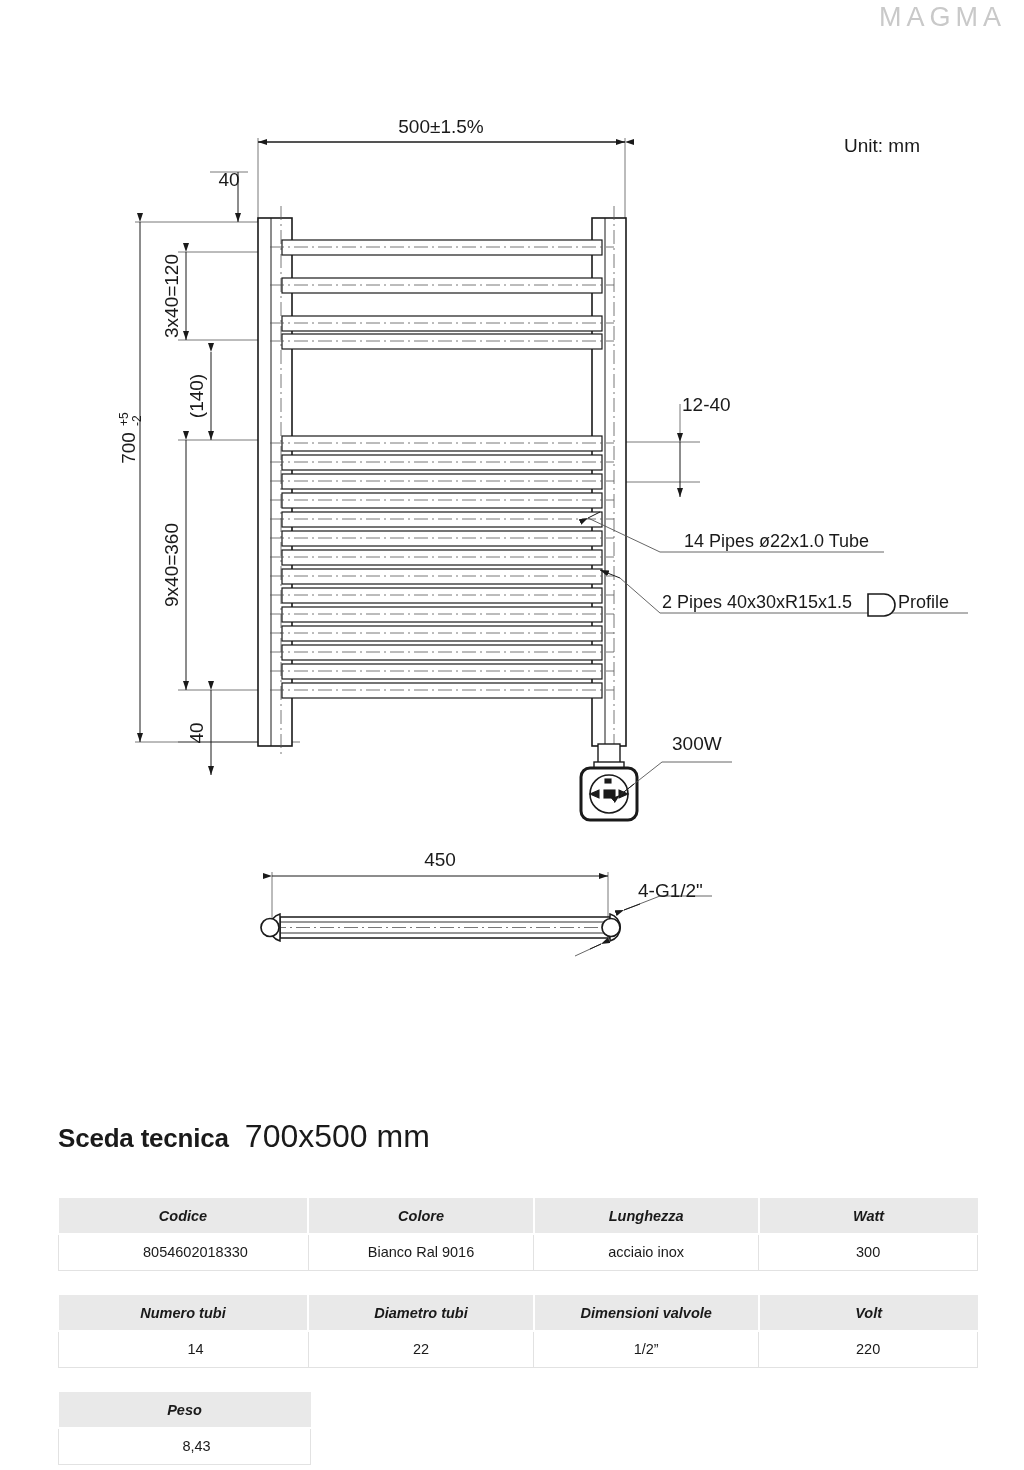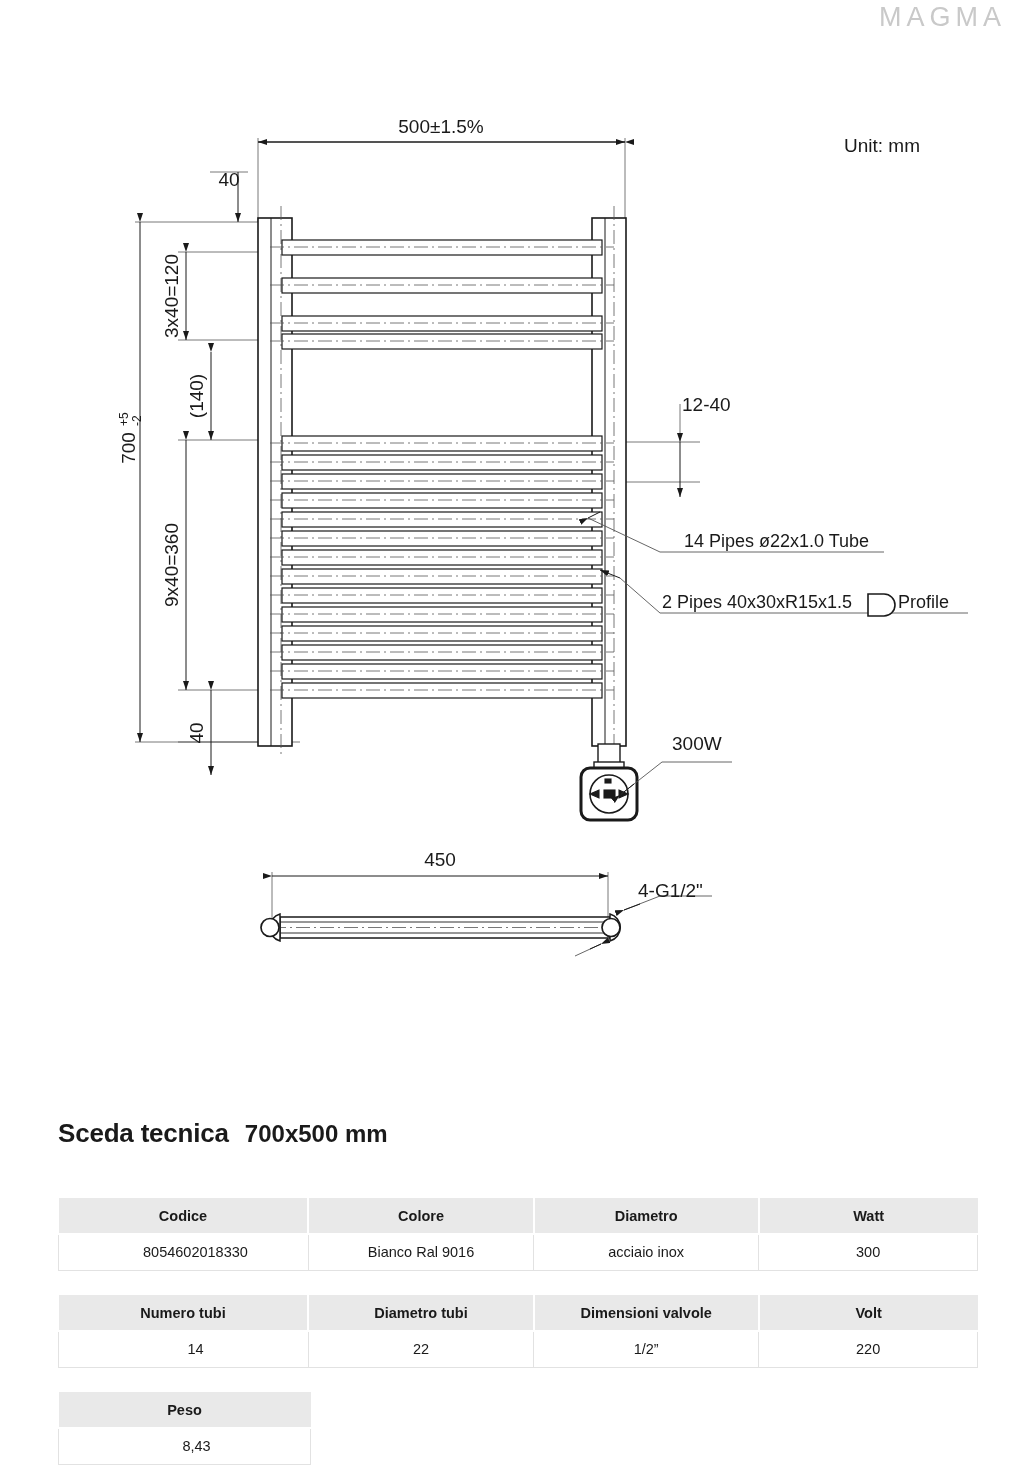--- a/index.html
+++ b/index.html
@@ -44,21 +44,21 @@
 
   
   .spec-head {
     position: absolute;
     left: 58px; top: 1118px;
     display: flex; align-items: baseline; gap: 16px;
   }
   .spec-title {
     font-size: 26px; font-weight: bold; letter-spacing: -0.2px;
   }
-  .spec-size { font-size: 24px; font-weight: 700; }
+  .spec-size { font-size: 32px; font-weight: 400; }
 
   .badge {
     position: absolute;
     left: 797px; top: 1107px;
     display: flex; align-items: center; gap: 13px;
   }
   .badge-circle {
     width: 48px; height: 48px; border-radius: 50%;
     background: #595959;
     display: flex; align-items: center; justify-content: center;
@@ -77,20 +77,21 @@
   }
   .tbl th {
     background: #e9e9e9;
     font-weight: bold;
     color: #1a1a1a;
     height: 36px;
     border-right: 2px solid #ffffff;
     border-bottom: 2px solid #ffffff;
     text-align: center;
     font-size: 14.5px;
+    font-style: italic;
   }
   .tbl th:last-child { border-right: none; }
   .tbl td {
     background: #ffffff;
     height: 36px;
     text-align: center;
     color: #1a1a1a;
     border-right: 1px solid #e2e2e2;
     border-bottom: 1px solid #e2e2e2;
     border-top: 1px solid #e2e2e2;
@@ -297,21 +298,21 @@
     <colgroup>
         <col style="width:27.2%">
         <col style="width:24.5%">
         <col style="width:24.5%">
         <col style="width:23.8%">
       </colgroup>
     <thead>
       <tr>
         <th>Codice</th>
         <th>Colore</th>
-        <th>Diametro</th>
+        <th>Lunghezza</th>
         <th>Watt</th>
       </tr>
     </thead>
     <tbody>
       <tr>
         <td>8054602018330</td>
         <td>Bianco Ral 9016</td>
         <td>acciaio inox</td>
         <td>300</td>
       </tr>

